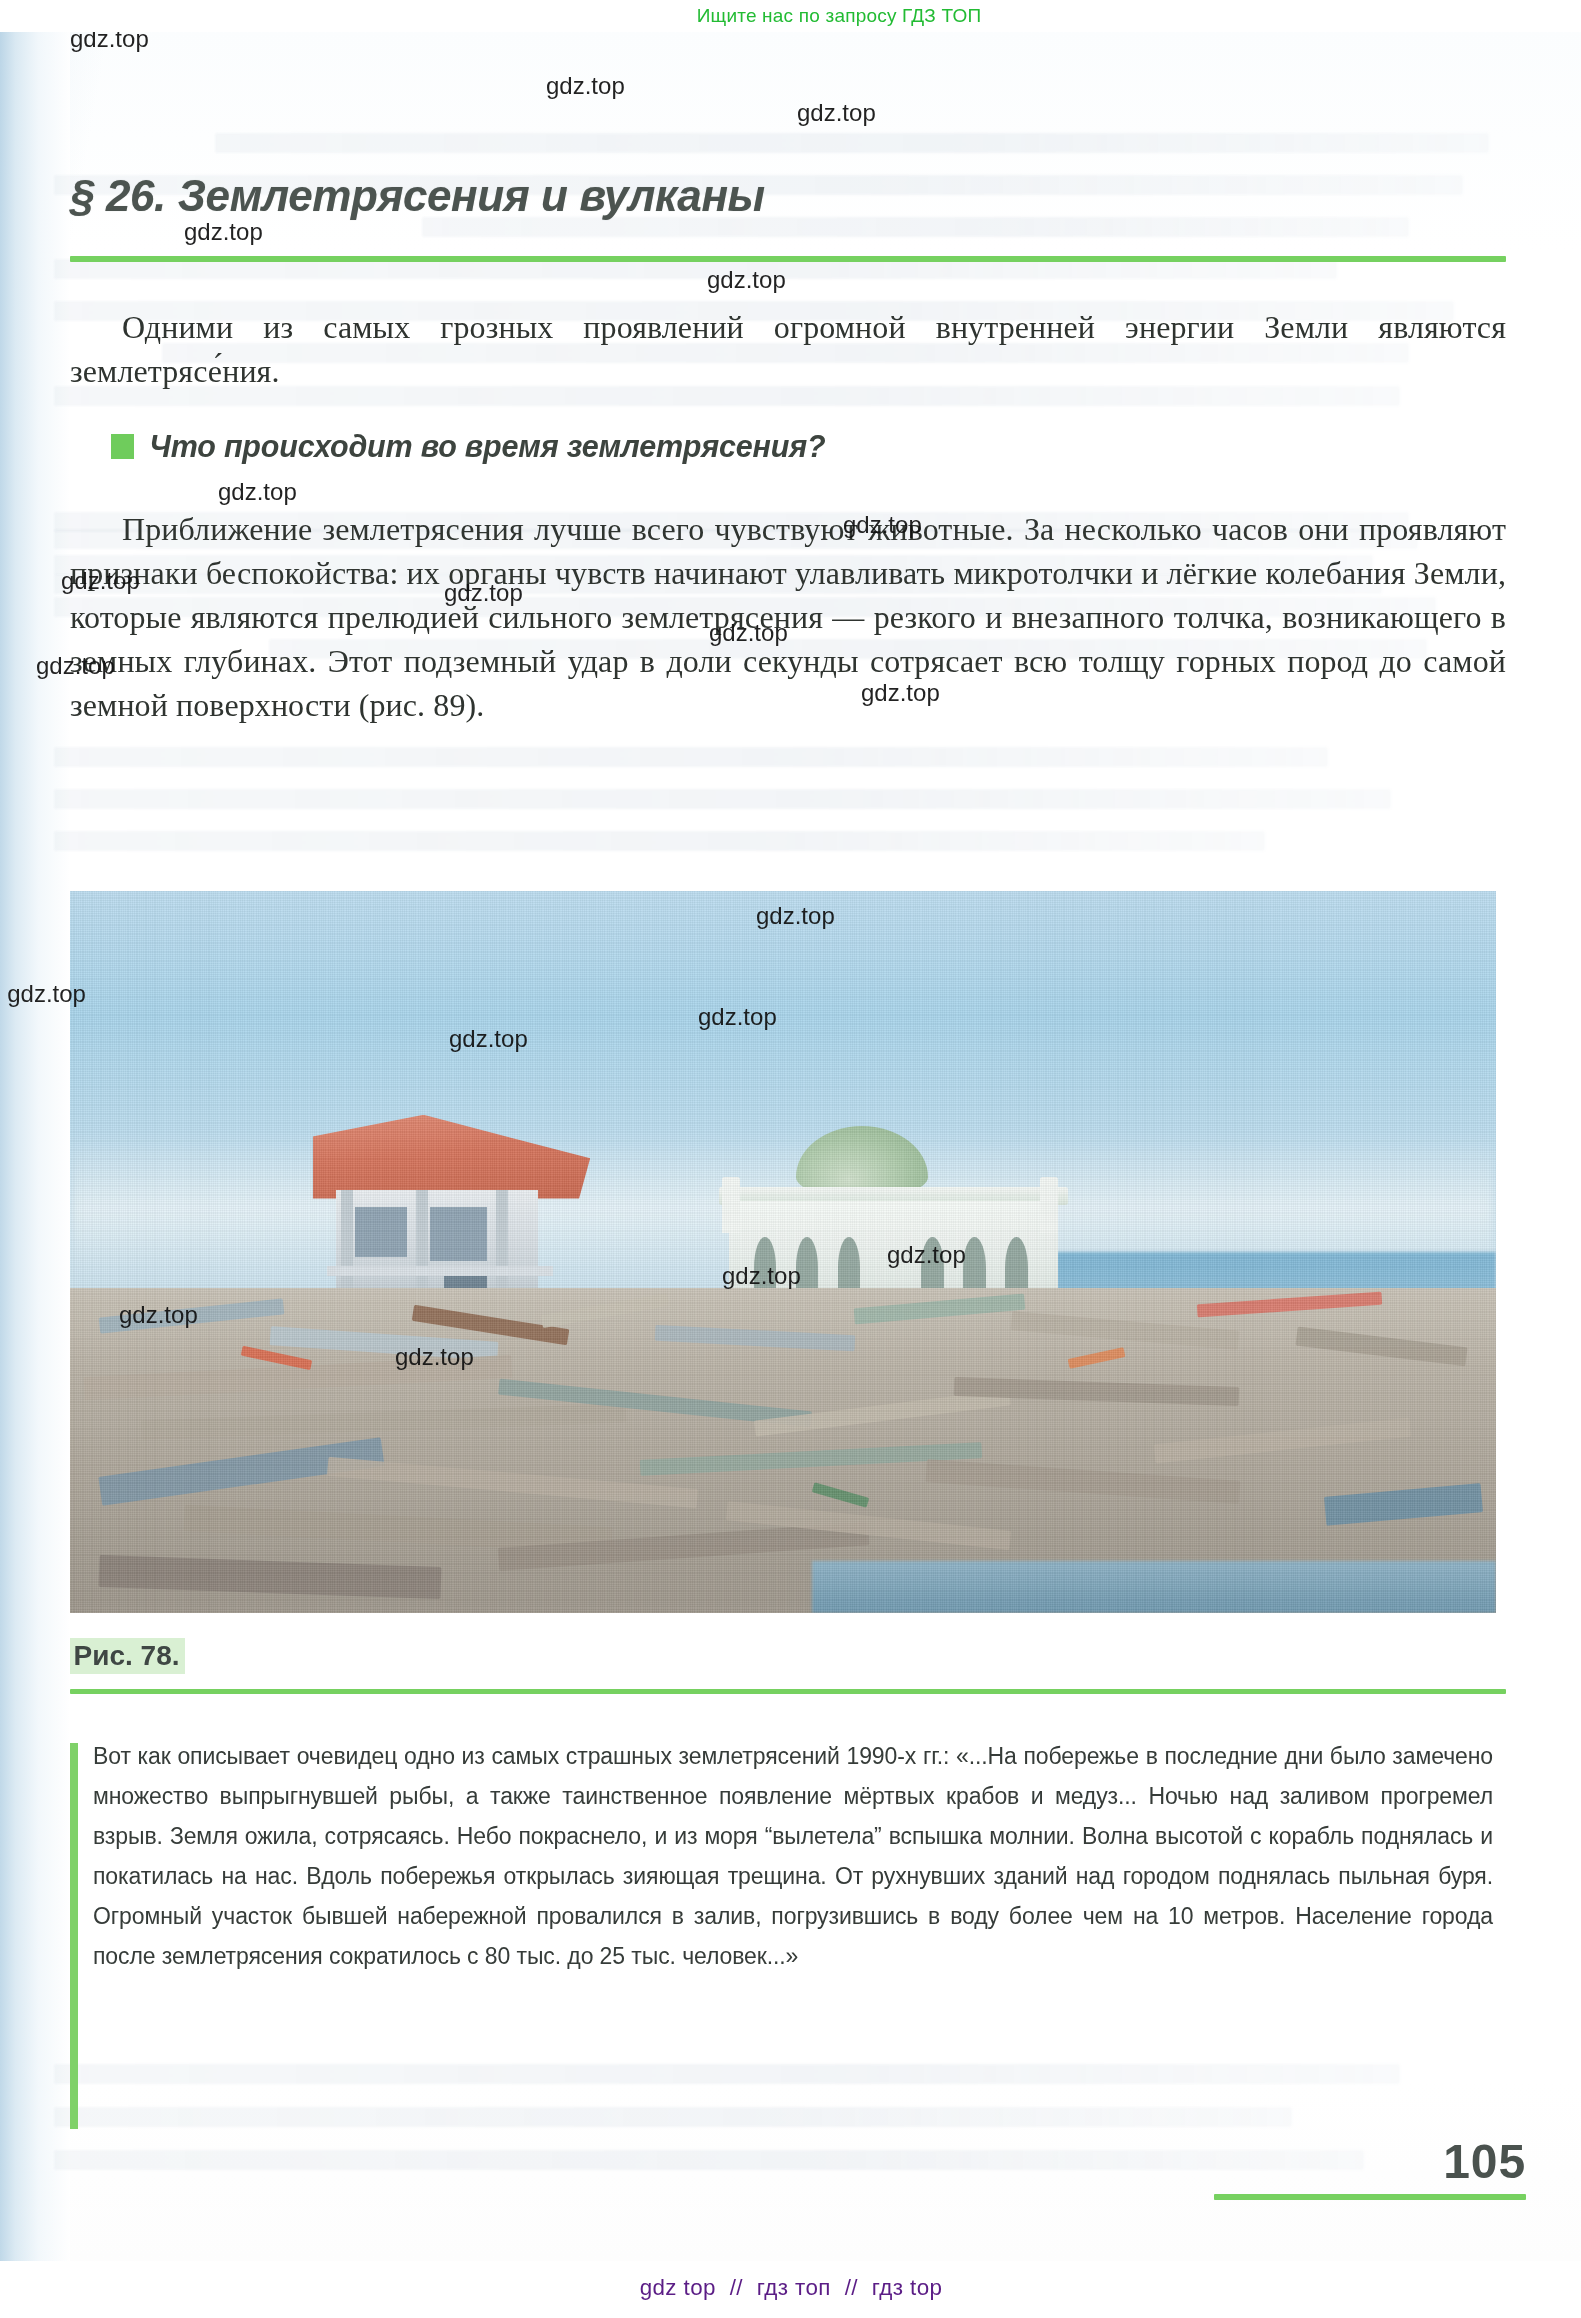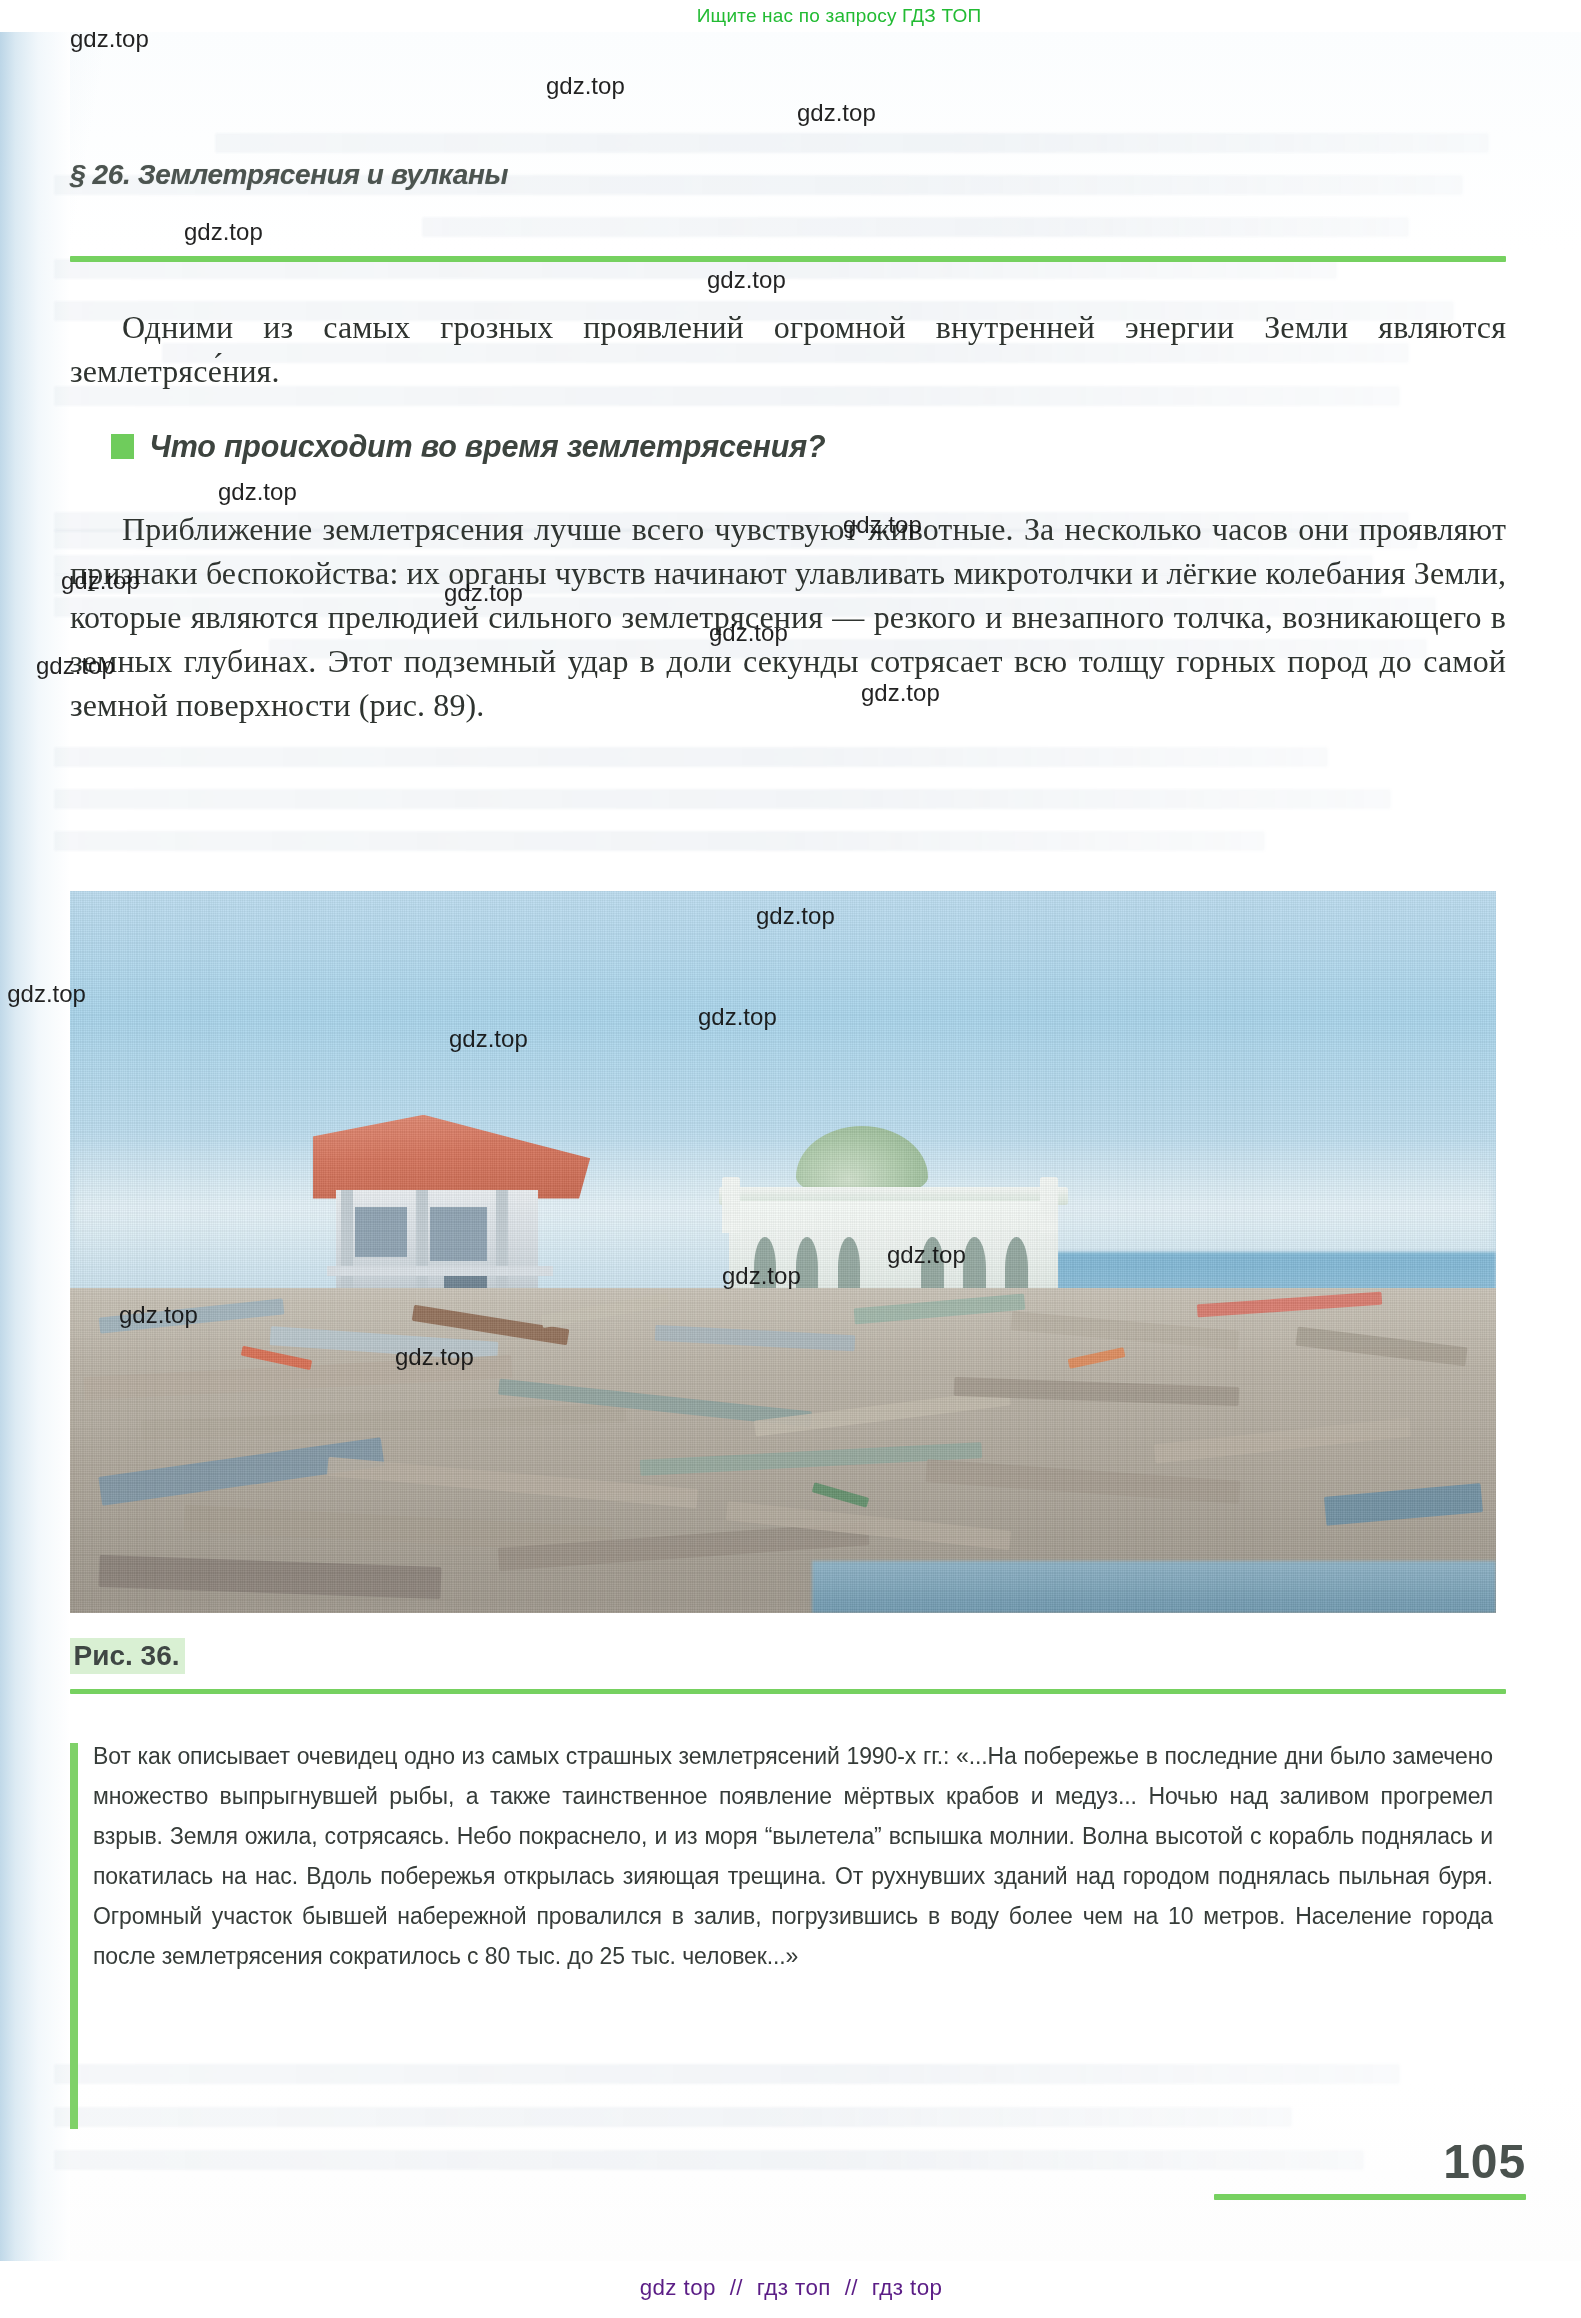--- a/index.html
+++ b/index.html
@@ -71,26 +71,26 @@
     position: absolute;
     left: 70px;
     top: 0;
     width: 1445px;
   }
 
   
   .section-heading {
     position: absolute;
     left: 0px;
-    top: 132px;
+    top: 144px;
     width: 1436px;
     font-family: "Liberation Sans", sans-serif;
     font-weight: bold;
     font-style: italic;
-    font-size: 28px;
+    font-size: 44px;
     color: #4c5450;
     letter-spacing: -0.4px;
     text-shadow: 0 0 0.9px rgba(70,80,75,.35);
   }
   .rule-green {
     position: absolute;
     height: 6.3px;
     background: #76d160;
     border-radius: 0.9px;
   }
@@ -475,21 +475,21 @@
         <div class="deb" style="left:46%; top:70%; width:20%; height:6%;  background:#b2a99c; transform:rotate(6deg);"></div>
         <div class="deb" style="left:88%; top:62%; width:11%; height:9%;  background:#6e8fa3; transform:rotate(-5deg);"></div>
         <div class="deb" style="left:12%; top:20%; width:5%;  height:3%;  background:#d96a4e; transform:rotate(12deg);"></div>
         <div class="deb" style="left:70%; top:20%; width:4%;  height:3%;  background:#e08a5a; transform:rotate(-12deg);"></div>
         <div class="deb" style="left:52%; top:62%; width:4%;  height:3%;  background:#5f8f6a; transform:rotate(16deg);"></div>
       </div>
       <div class="grain"></div>
     </div>
 
     <div class="fig-caption">
-      <div class="fig-num">Рис. 36.</div>
+      <div class="fig-num">Рис. 78.</div>
     </div>
     <div class="rule-green rule-under-caption"></div>
 
     <div class="quote-box">
       <div class="quote-bar"></div>
       <div class="quote-text">Вот как описывает очевидец одно из самых страшных землетрясений 1990-х гг.: «...На побережье в последние дни было замечено множество выпрыгнувшей рыбы, а также таинственное появление мёртвых крабов и медуз... Ночью над заливом прогремел взрыв. Земля ожила, сотрясаясь. Небо покраснело, и из моря “вылетела” вспышка молнии. Волна высотой с корабль поднялась и покатилась на нас. Вдоль побережья открылась зияющая трещина. От рухнувших зданий над городом поднялась пыльная буря. Огромный участок бывшей набережной провалился в залив, погрузившись в воду более чем на 10 метров. Население города после землетрясения сократилось с 80 тыс. до 25 тыс. человек...»</div>
     </div>
 
   </div>
 

